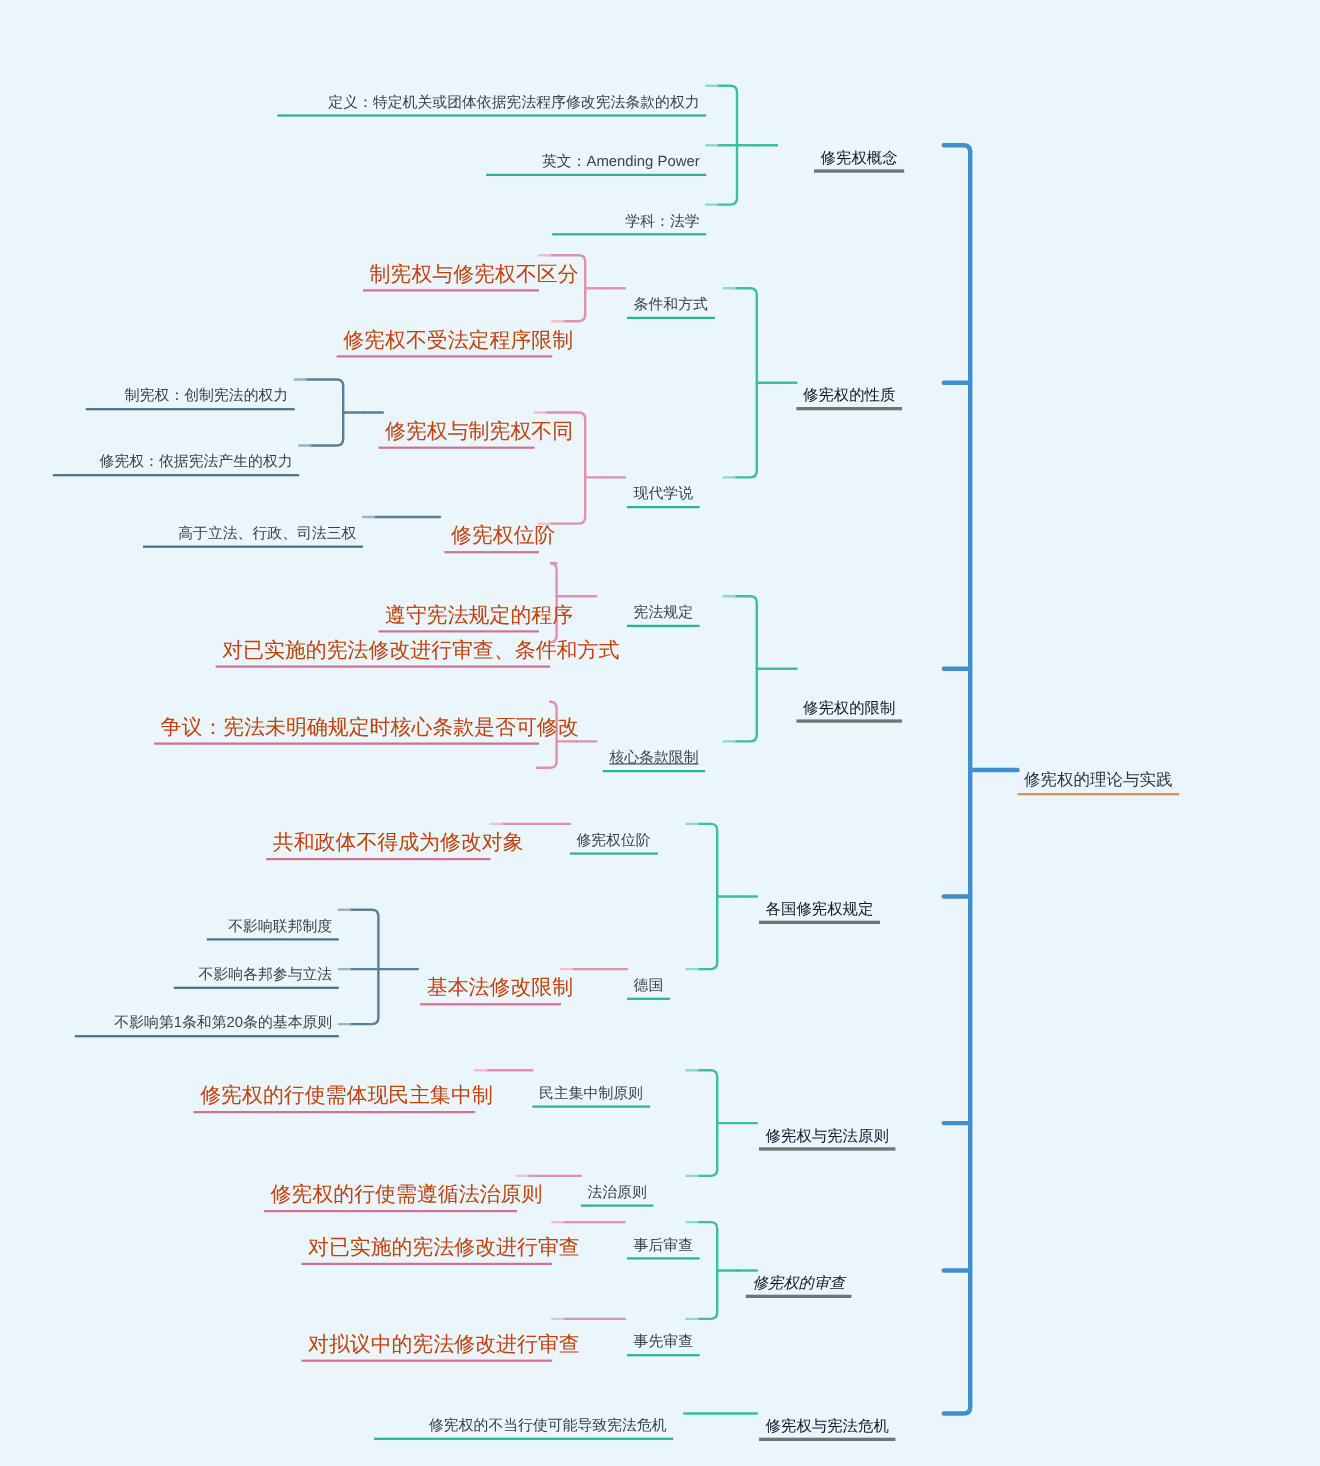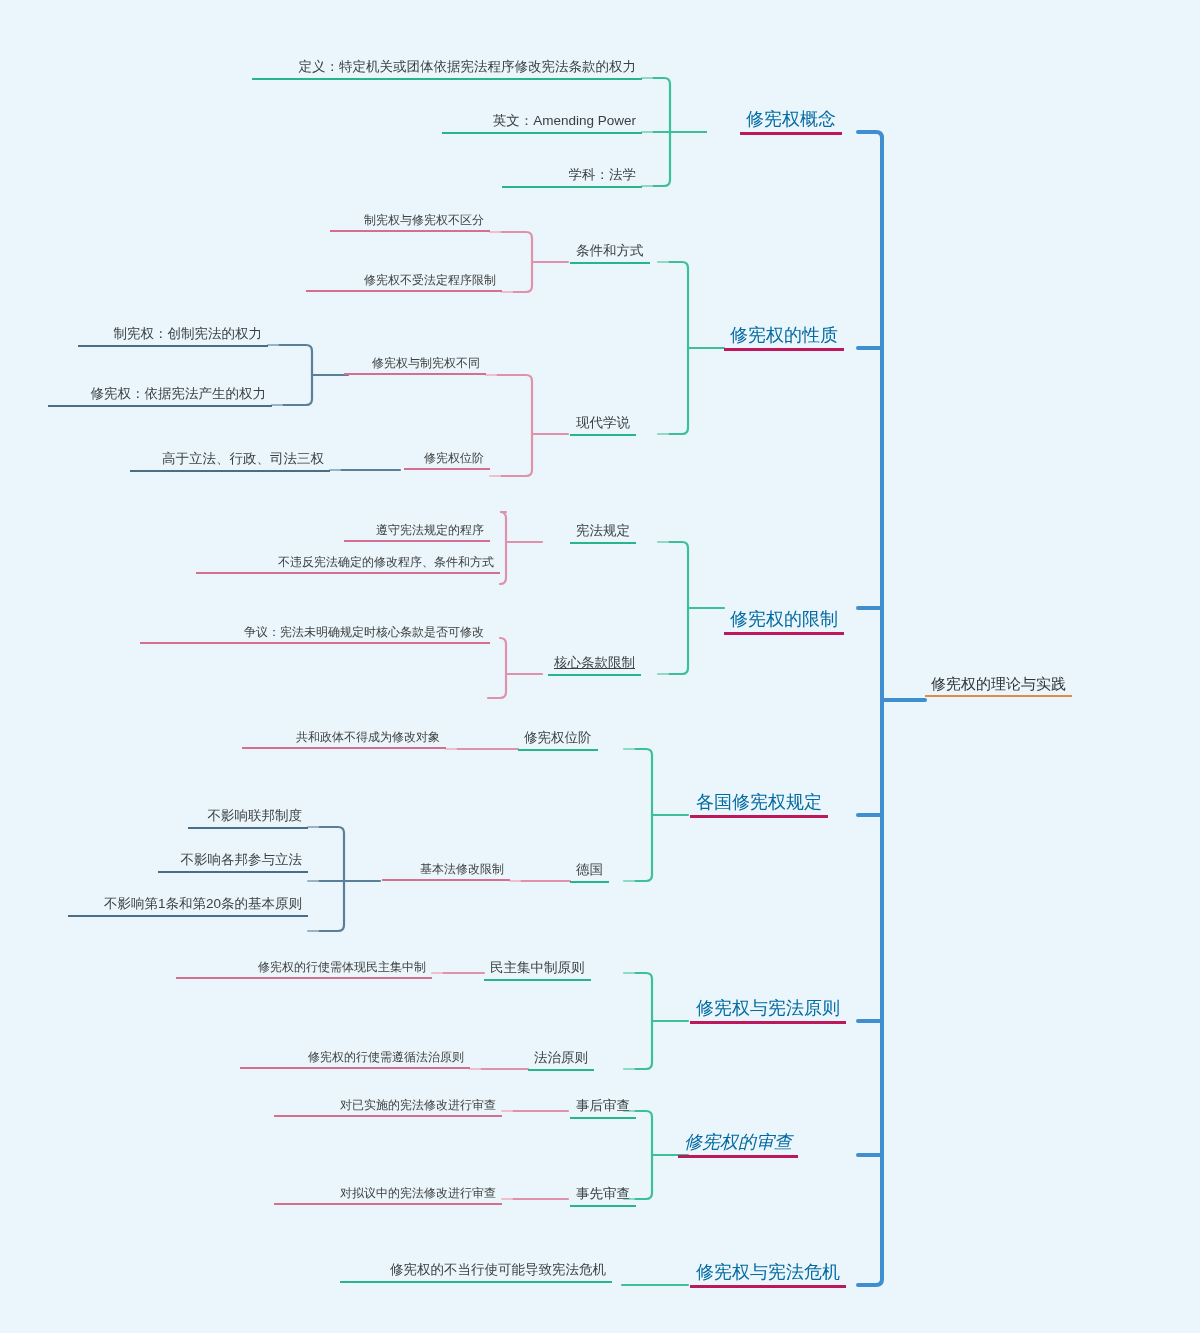--- a/index.html
+++ b/index.html
@@ -12,45 +12,46 @@
   }
   #mindmap{position:absolute;left:0;top:0;width:1200px;height:1333px;}
   svg.links{position:absolute;left:0;top:0;width:1200px;height:1333px;pointer-events:none;}
   .node{
     position:absolute;
     white-space:nowrap;
     color:#3b4046;
     line-height:1;
     padding:0 6px 4px 6px;
     box-sizing:border-box;
+    margin-top:26px;
   }
   .node .txt{display:block;}
   
   .lv0{
     font-size:15px;
     border-bottom:2.5px solid #e08b48;
     color:#2f3338;
   }
   
   .lv1{
-    font-size:18px;
-    border-bottom:3px solid #be185d;
-    color:#0369a1;
+    font-size:14px;
+    border-bottom:3px solid #737373;
+    color:#0f172a;
   }
   
   .lv2{
     font-size:13.5px;
     border-bottom:2.5px solid #28b48c;
     color:#3b4046;
   }
   
   .lv3{
-    font-size:12px;
+    font-size:19px;
     border-bottom:2.5px solid #d4708f;
-    color:#404040;
+    color:#c2410c;
   }
   
   .lv4{
     font-size:13.5px;
     border-bottom:2.5px solid #4b6e87;
     color:#3b4046;
   }
   .node.right{text-align:left;}
   .node.left{text-align:right;}
 </style>
@@ -250,21 +251,21 @@
     <span class="txt">修宪权的限制</span>
   </div>
 
   <div class="node lv2 right" style="left:570px;top:524px;">
     <span class="txt">宪法规定</span>
   </div>
   <div class="node lv3 left" style="left:344px;top:524px;width:146px;">
     <span class="txt">遵守宪法规定的程序</span>
   </div>
   <div class="node lv3 left" style="left:196px;top:556px;width:304px;">
-    <span class="txt">不违反宪法确定的修改程序、条件和方式</span>
+    <span class="txt">对已实施的宪法修改进行审查、条件和方式</span>
   </div>
 
   <div class="node lv2 right" style="left:548px;top:656px;text-decoration:underline;">
     <span class="txt">核心条款限制</span>
   </div>
   <div class="node lv3 left" style="left:140px;top:626px;width:350px;">
     <span class="txt">争议：宪法未明确规定时核心条款是否可修改</span>
   </div>
 
   <div class="node lv1 right" style="left:690px;top:793px;">

